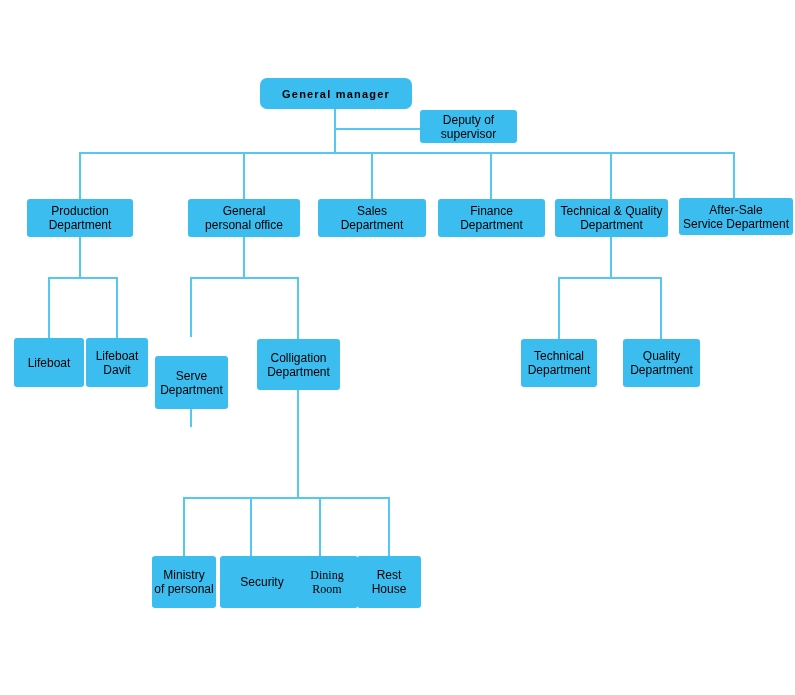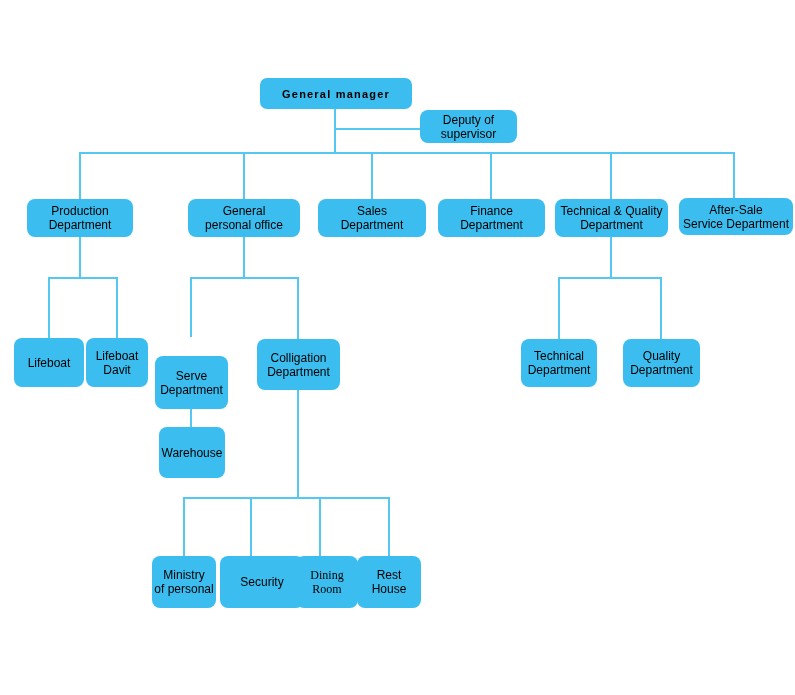--- a/index.html
+++ b/index.html
@@ -7,21 +7,21 @@
     position: relative;
     width: 795px;
     height: 695px;
     background: var(--bg-color, #fff);
     font-family: "Liberation Sans", sans-serif;
     overflow: hidden;
   }
   .node {
     position: absolute;
     background: var(--node-fill, #3CBDEF);
-    border-radius: 8px;
+    border-radius: 3px;
     display: flex;
     align-items: center;
     justify-content: center;
     text-align: center;
     color: var(--text-color, #000);
     font-size: 12px;
     line-height: 14px;
     white-space: pre-line;
     box-sizing: border-box;
     padding: 2px;
@@ -108,21 +108,20 @@
 
   <div class="node" style="left:257px; top:339px; width:83px; height:51px;">Colligation
 Department</div>
 
   <div class="node" style="left:521px; top:339px; width:76px; height:48px;">Technical
 Department</div>
 
   <div class="node" style="left:623px; top:339px; width:77px; height:48px;">Quality
 Department</div>
 
-  <div class="node" style="left:159px; top:427px; width:66px; height:51px;">Warehouse</div>
 
   <div class="node" style="left:152px; top:556px; width:64px; height:52px;">Ministry
 of personal</div>
 
   <div class="node" style="left:220px; top:556px; width:84px; height:52px;">Security</div>
 
   <div class="node" style="left:296px; top:556px; width:62px; height:52px;font-family:Liberation Serif, serif;">Dining
 Room</div>
 
   <div class="node" style="left:357px; top:556px; width:64px; height:52px;">Rest

